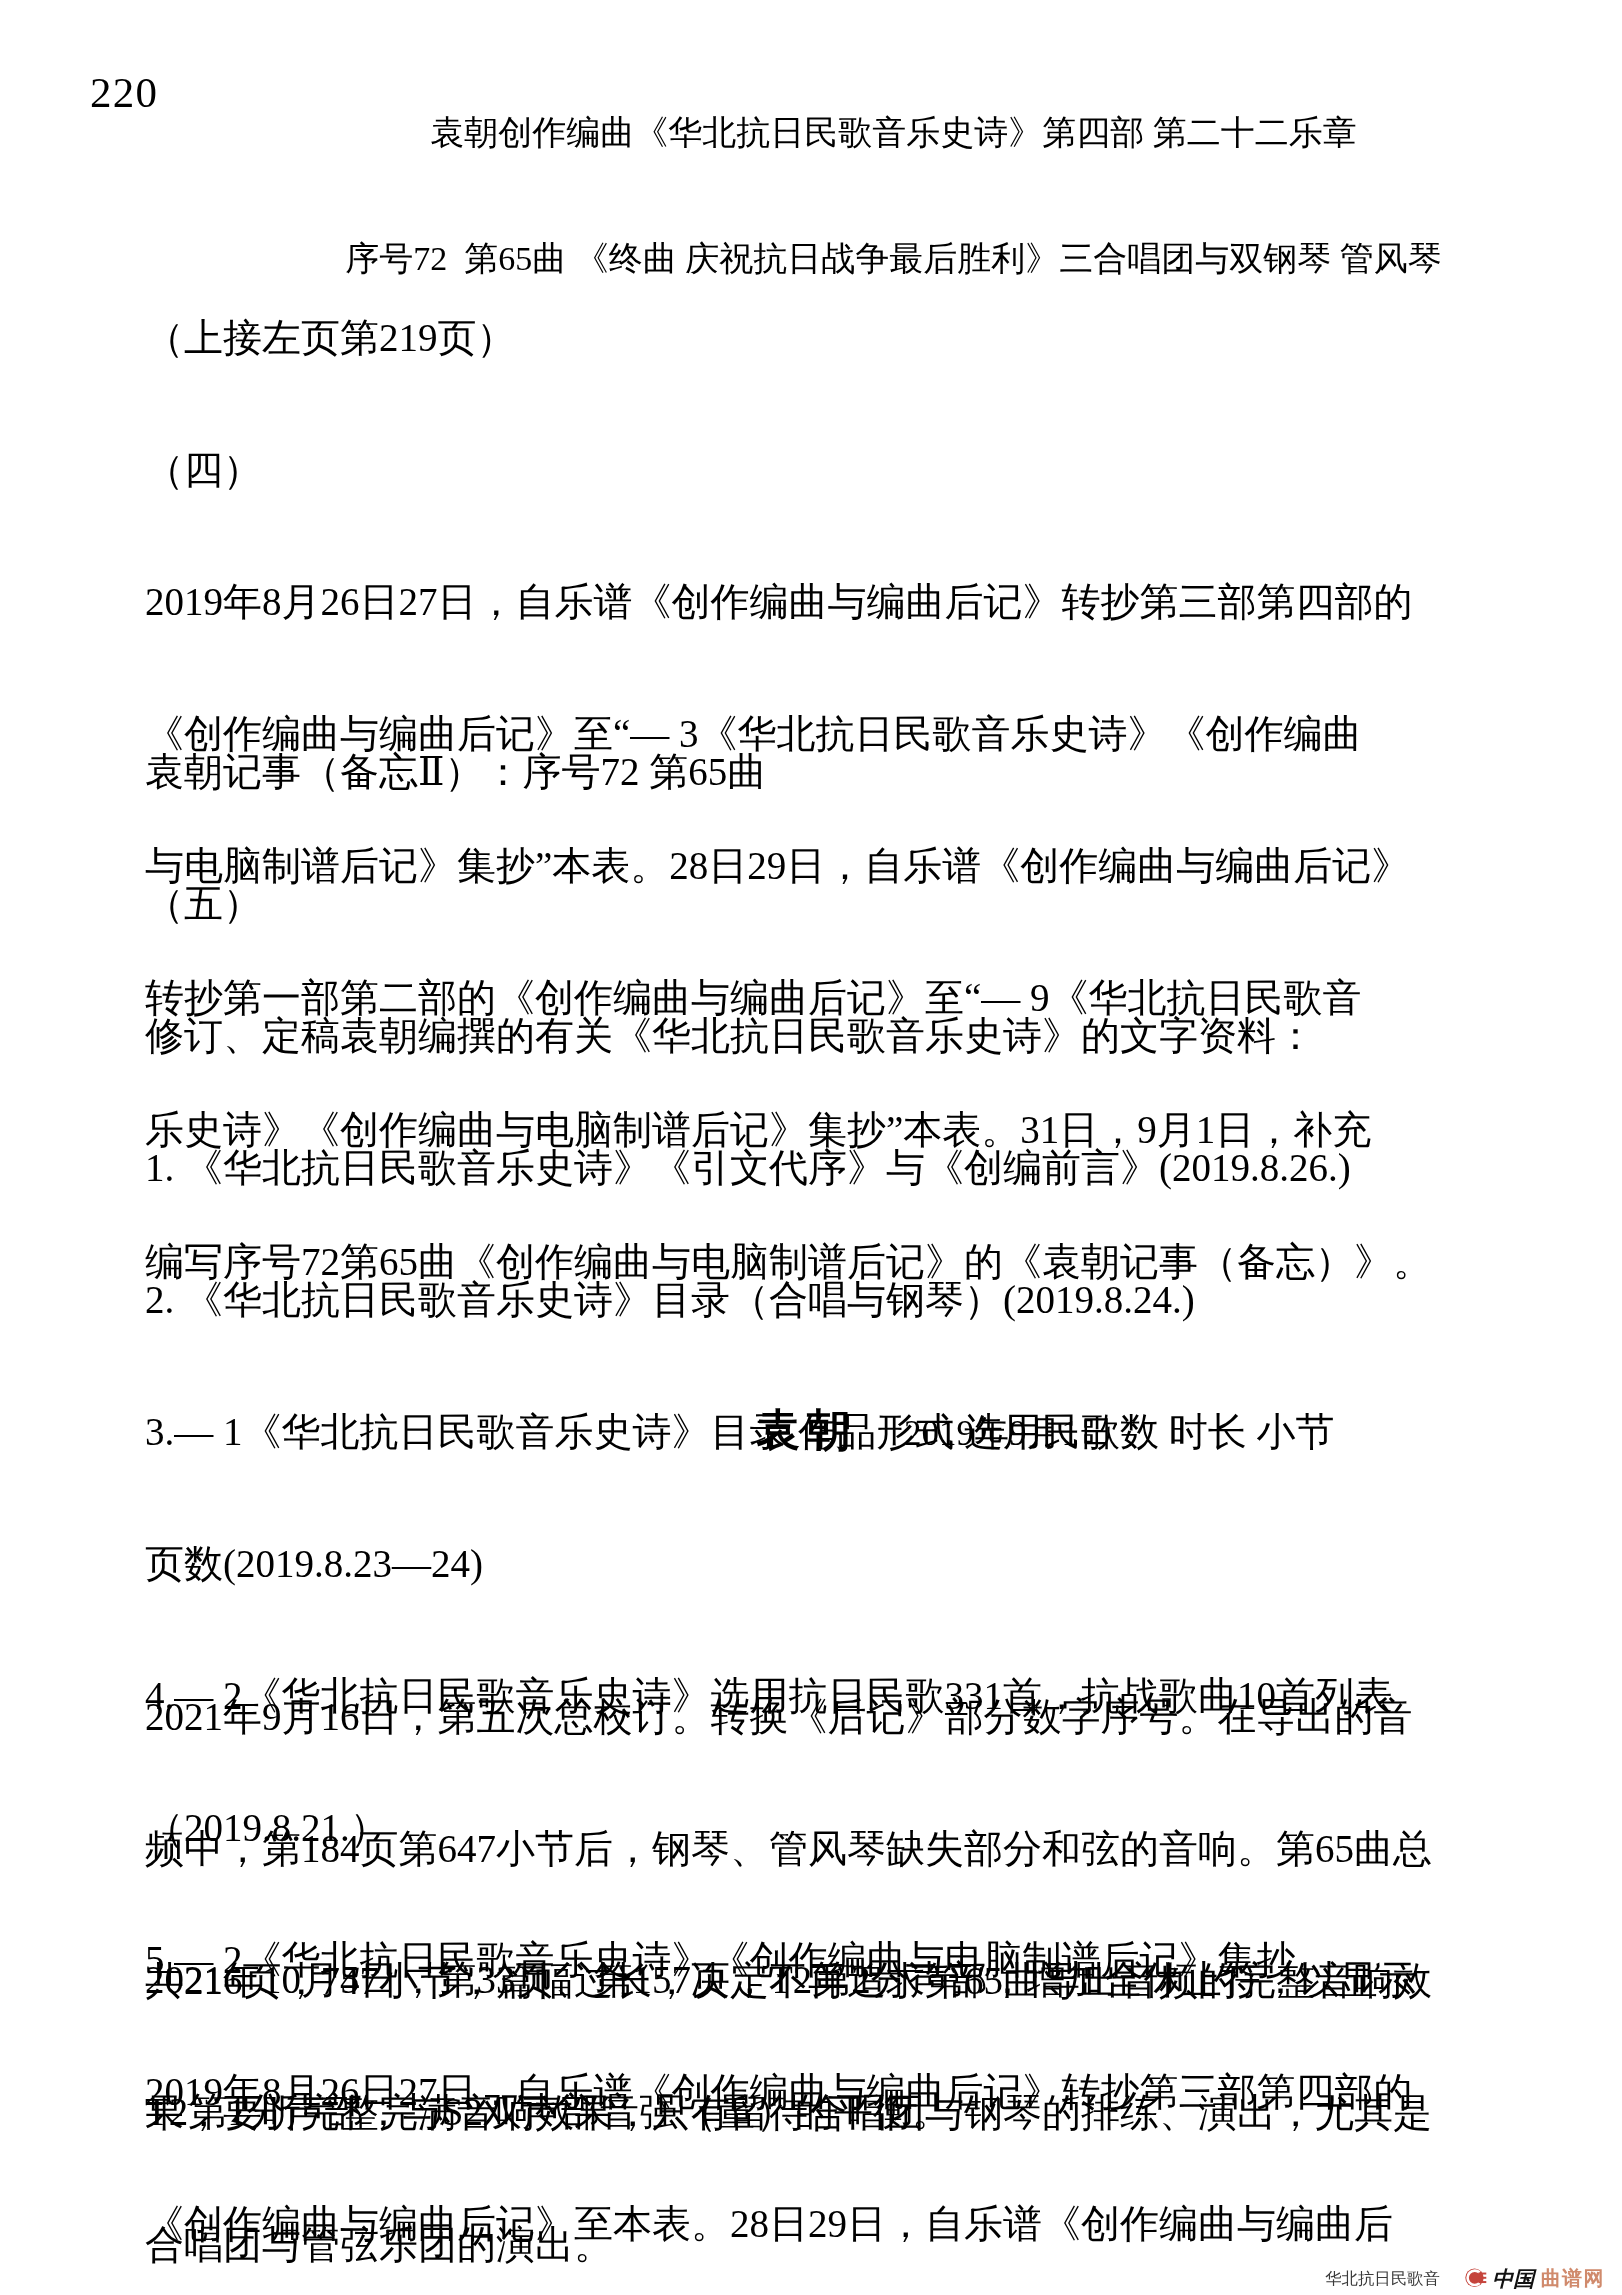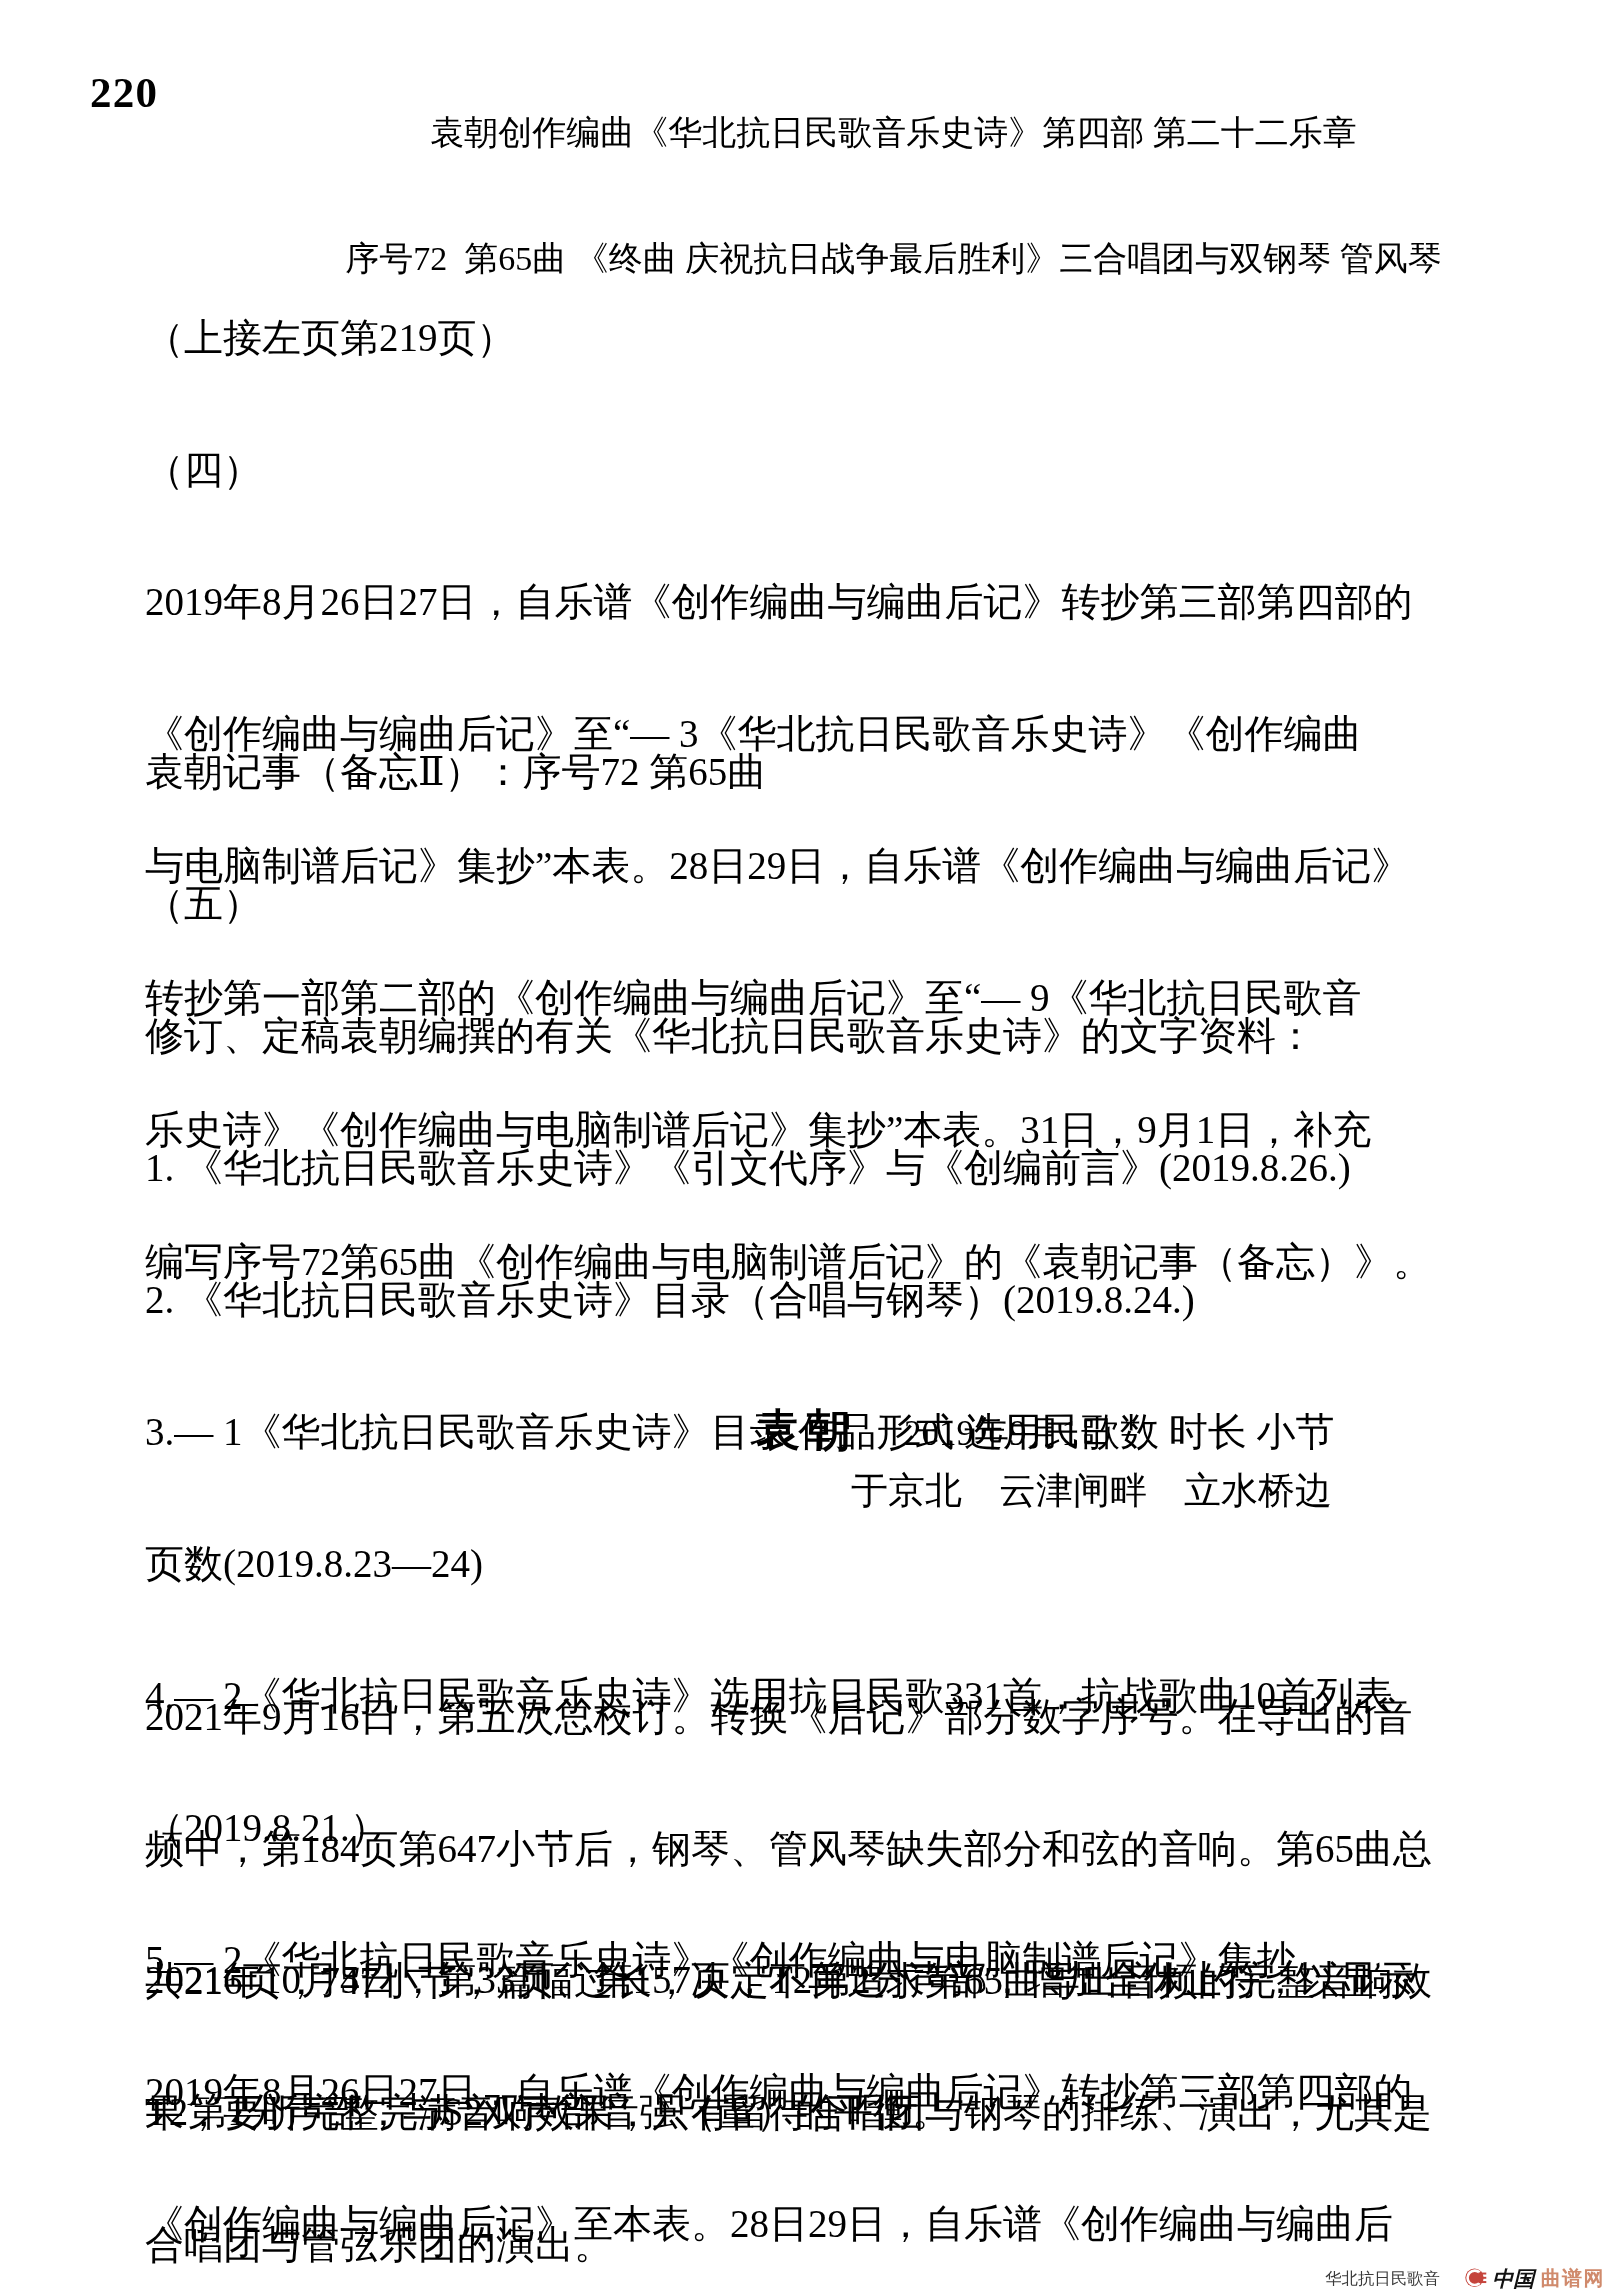--- a/index.html
+++ b/index.html
@@ -14,21 +14,21 @@
   .page { position:absolute; inset:0; }
 
   .header {
     position:absolute; top:27.5px; left:164px; width:1459px;
     text-align:center;
     font-size:34px; line-height:42px;
     white-space:pre;
   }
   .page-number {
     position:absolute; left:90px; top:68px;
-    font-size:43px; font-weight:bold;
+    font-size:43px; font-weight:normal;
     letter-spacing:1.3px;
   }
 
   .textblock {
     position:absolute; left:145px;
     font-size:39px; line-height:44px;
     white-space:pre;
     letter-spacing:0px;
   }
   .textblock div { height:44px; }
@@ -105,21 +105,20 @@
     <div>（2019.8.21.）</div>
     <div>5.— 2《华北抗日民歌音乐史诗》《创作编曲与电脑制谱后记》集抄</div>
     <div>2019年8月26日27日，自乐谱《创作编曲与编曲后记》转抄第三部第四部的</div>
     <div>《创作编曲与编曲后记》至本表。28日29日，自乐谱《创作编曲与编曲后</div>
     
     
     
   </div>
 
   <div class="signature-line1"><span class="signature-name">袁朝</span><span>2019年9月1日</span></div>
-  <div class="signature-line2">于京北　云津闸畔　立水桥边</div>
 
   <div class="textblock" id="note-sep16">
     <div>2021年9月16日，第五次总校订。转换《后记》部分数字序号。在导出的音</div>
     <div>频中，第184页第647小节后，钢琴、管风琴缺失部分和弦的音响。第65曲总</div>
     <div>共216页，747小节，篇幅过长，决定不再追求第65曲导出音频的完整音响效</div>
     <div>果，要听完整完满音响效果，只有留待合唱团与钢琴的排练、演出，尤其是</div>
     <div>合唱团与管弦乐团的演出。</div>
   </div>
 
   <div class="textblock" id="note-oct5">

